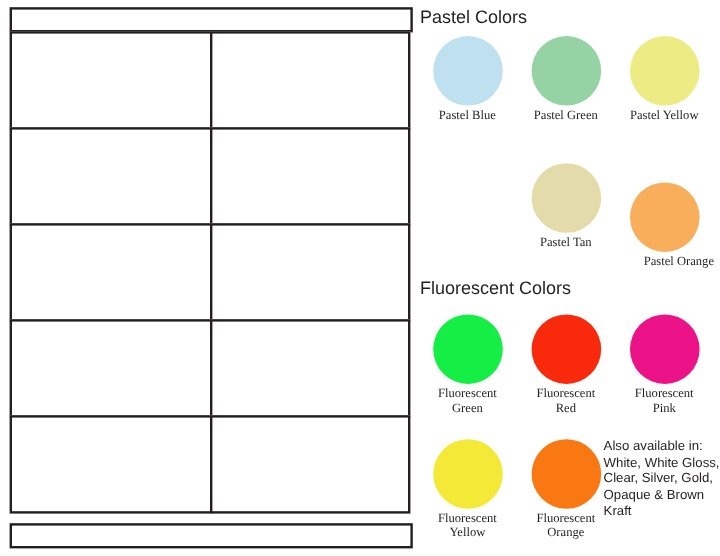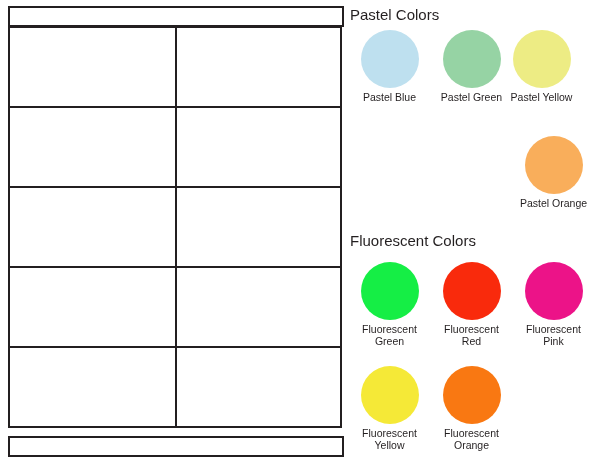--- a/index.html
+++ b/index.html
@@ -79,29 +79,30 @@
     margin: 0 auto;
     display: block;
   }
   .swatch-label {
     display: block;
     margin-top: 3px;
     font-size: 10.5px;
     line-height: 12px;
     color: #231f20;
     white-space: pre-line;
+    font-family: Liberation Serif, serif;
   }
 
   
   #sw-pastel-blue   { left: 0px;   top: 30px; }
   #sw-pastel-green  { left: 82px;  top: 30px; text-align: center; }
-  #sw-pastel-yellow { left: 152px; top: 30px; }
+  #sw-pastel-yellow { left: 164px; top: 30px; }
   #sw-pastel-pink   { left: 0px;   top: 136px; }
   #sw-pastel-tan    { left: 82px;  top: 136px; }
-  #sw-pastel-orange { left: 164px; top: 136px; }
+  #sw-pastel-orange { left: 164px; top: 152px; text-align: right; }
 
   
   #sw-fluorescent-green  { left: 0px;   top: 262px; }
   #sw-fluorescent-red    { left: 82px;  top: 262px; }
   #sw-fluorescent-pink   { left: 164px; top: 262px; }
   #sw-fluorescent-yellow { left: 0px;   top: 366px; }
   #sw-fluorescent-orange { left: 82px;  top: 366px; }
 
   #also-available {
     position: absolute;
@@ -161,20 +162,24 @@
     <span class="swatch-dot" style="background: rgb(150, 211, 164);"></span>
     <span class="swatch-label">Pastel Green</span>
   </div>
 
   <div class="swatch" id="sw-pastel-yellow">
     <span class="swatch-dot" style="background: rgb(237, 236, 132);"></span>
     <span class="swatch-label">Pastel Yellow</span>
   </div>
 
 
+  <div class="swatch" id="sw-pastel-tan">
+    <span class="swatch-dot" style="background: rgb(227, 219, 170);"></span>
+    <span class="swatch-label">Pastel Tan</span>
+  </div>
 
   <div class="swatch" id="sw-pastel-orange">
     <span class="swatch-dot" style="background: rgb(249, 174, 91);"></span>
     <span class="swatch-label">Pastel Orange</span>
   </div>
 
   <div class="section-heading" id="fluorescent-heading">Fluorescent Colors</div>
 
   <div class="swatch" id="sw-fluorescent-green">
     <span class="swatch-dot" style="background: rgb(21, 238, 69);"></span>
@@ -199,13 +204,14 @@
     <span class="swatch-label">Fluorescent
 Yellow</span>
   </div>
 
   <div class="swatch" id="sw-fluorescent-orange">
     <span class="swatch-dot" style="background: rgb(249, 120, 18);"></span>
     <span class="swatch-label">Fluorescent
 Orange</span>
   </div>
 
+  <div id="also-available">Also available in: White, White Gloss, Clear, Silver, Gold, Opaque &amp; Brown Kraft</div>
 </div>
 
 </body></html>

